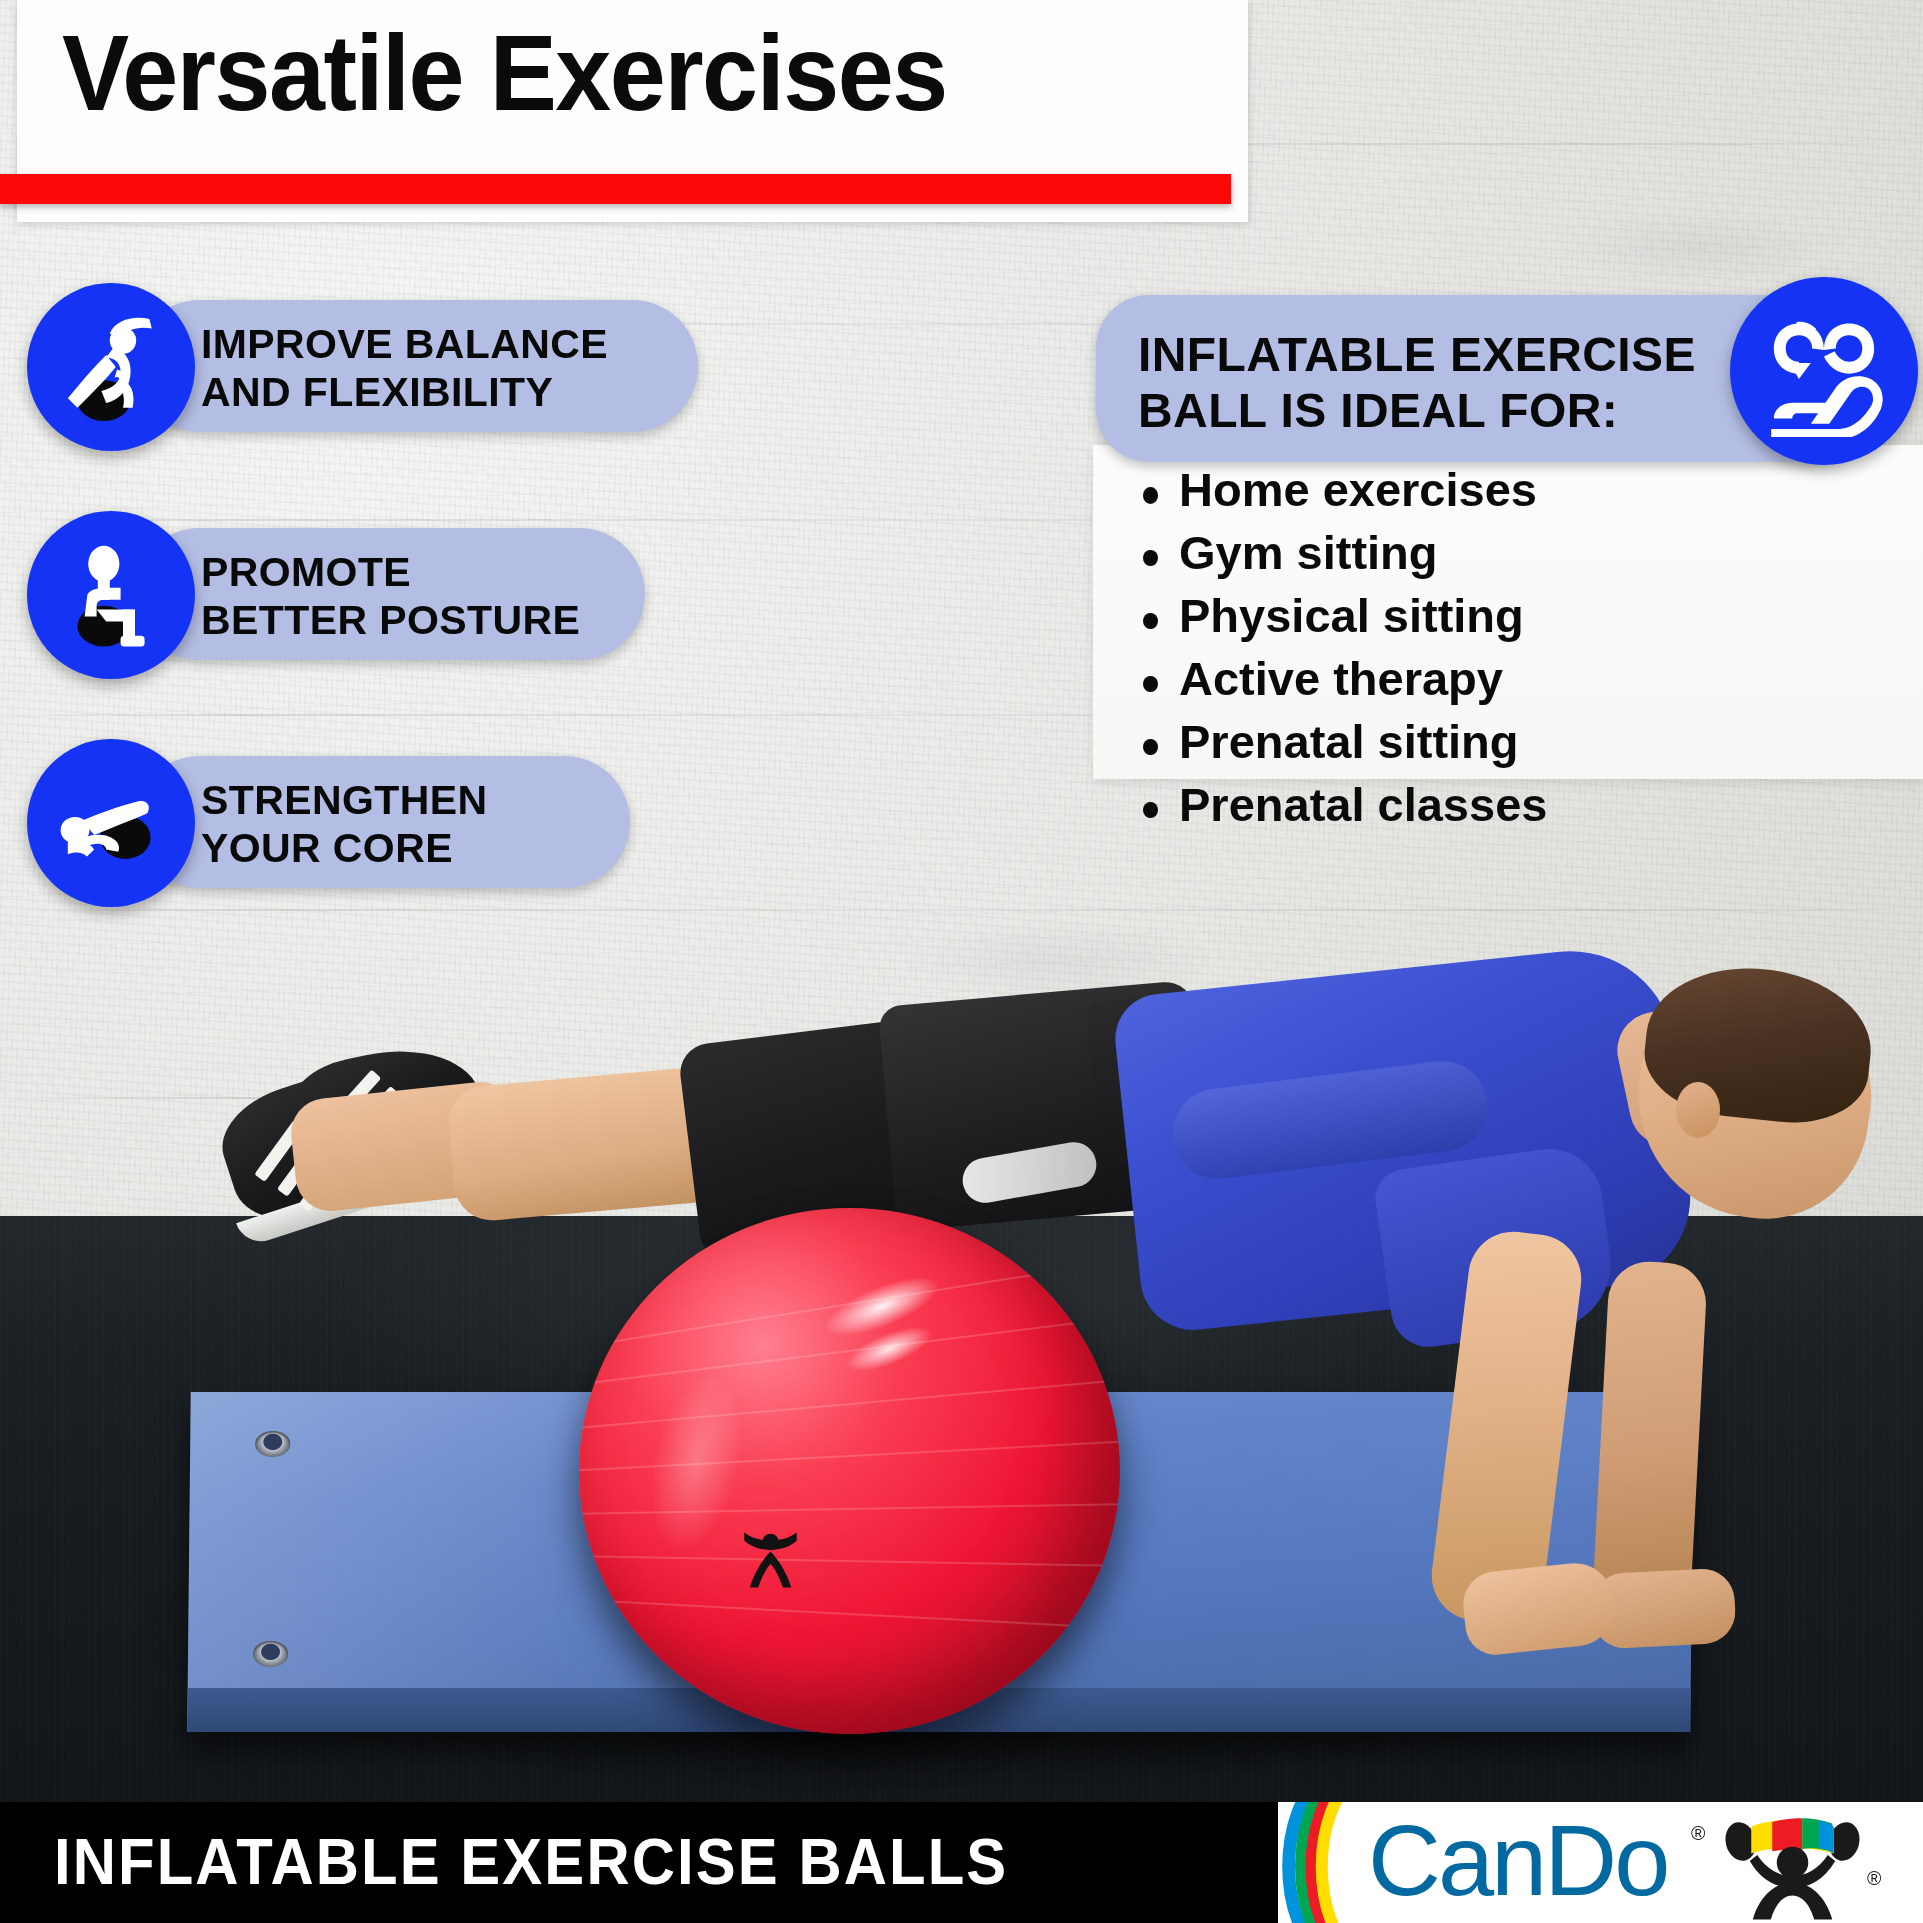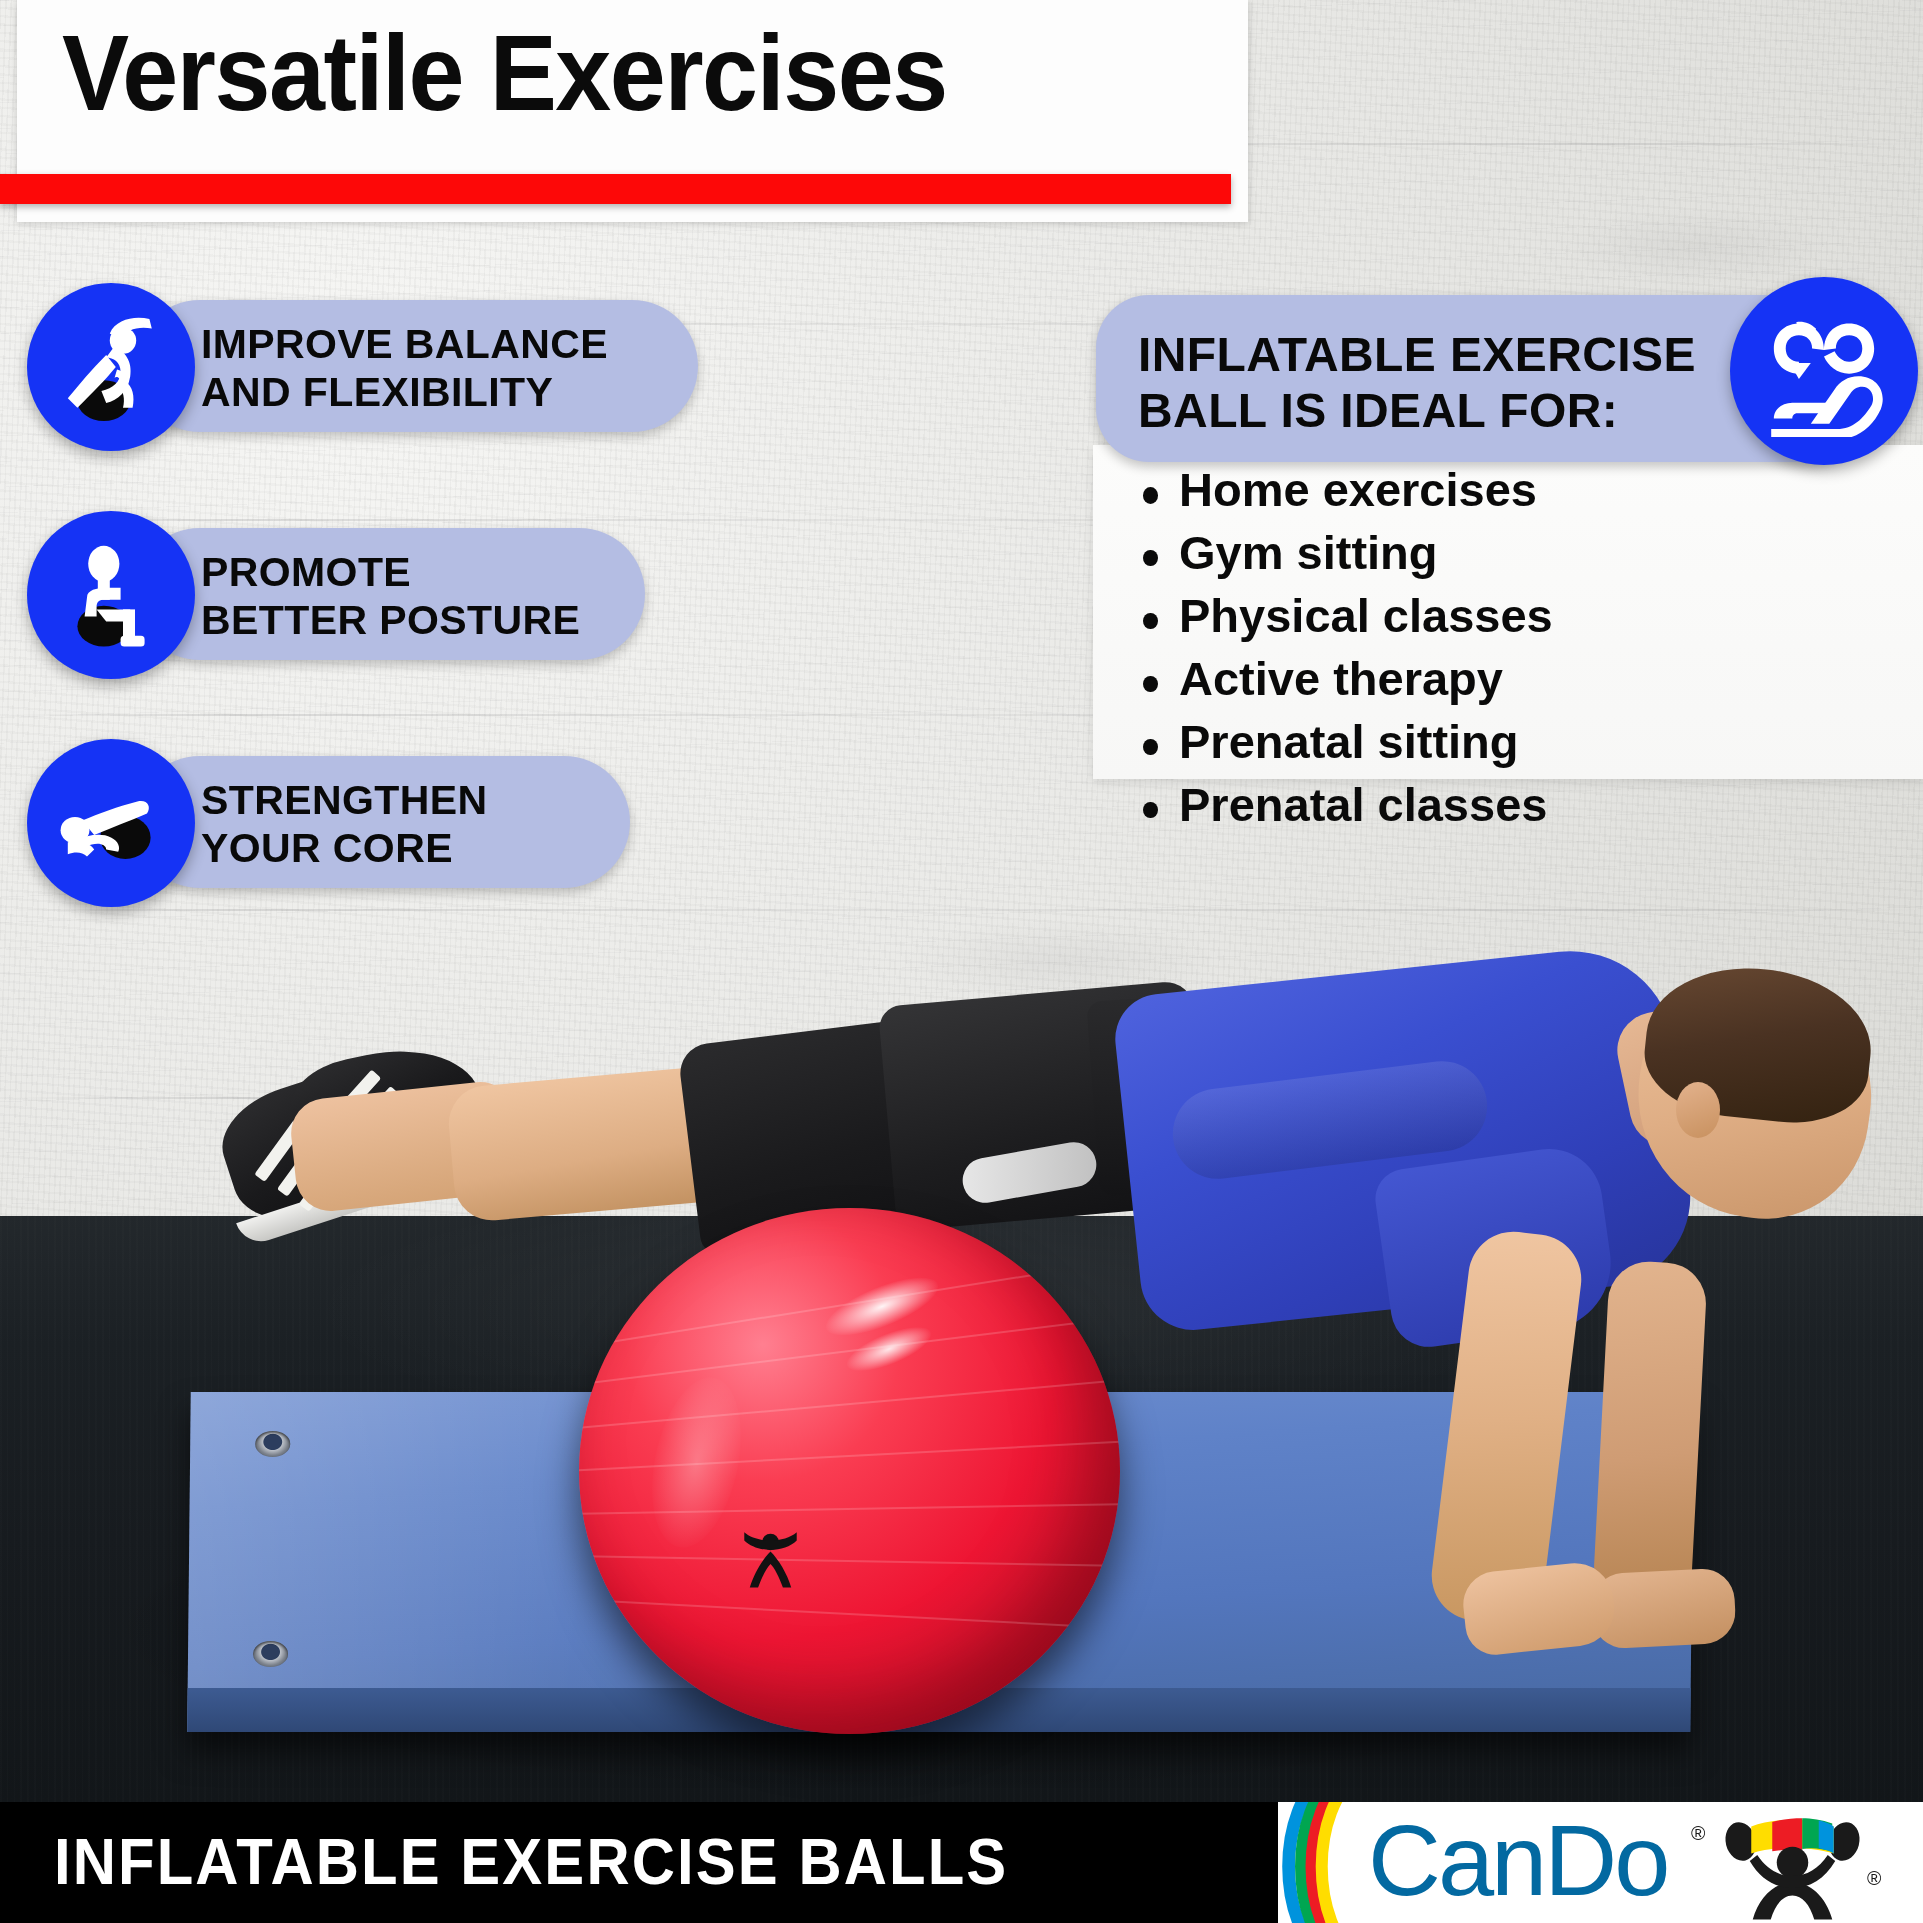--- a/index.html
+++ b/index.html
@@ -326,21 +326,21 @@
         <path d="M50 34 C50 22 58 14 69 14 C80 14 88 22 88 33 C88 44 80 52 69 52 C60 52 53 46 50 39 L58 35 C60 39 64 43 69 43 C75 43 79 39 79 33 C79 27 75 23 69 23 C63 23 59 27 59 33 Z" fill="#fff"></path>
         <path d="M44 18 C40 14 34 12 29 13 L31 21 C35 20 39 21 41 24 Z" fill="#fff"></path>
         <path d="M24 44 L40 44 L31 56 Z" fill="#fff"></path>
         <path d="M12 86 C12 79 18 74 26 74 L56 74 L56 82 L30 82 C27 82 26 84 26 86 Z" fill="#fff"></path>
         <path d="M10 86 L10 94 L60 94 C72 94 80 86 86 76 C89 70 86 62 79 62 C75 62 72 64 70 67 L54 90 L40 90 L58 64 C62 58 68 54 76 54 C90 54 98 66 93 79 C86 94 74 102 58 102 L10 102 Z" fill="#fff"></path>
       </svg>
     </div>
     <ul class="rp-list">
       <li>Home exercises</li>
       <li>Gym sitting</li>
-      <li>Physical classes</li>
+      <li>Physical sitting</li>
       <li>Active therapy</li>
       <li>Prenatal sitting</li>
       <li>Prenatal classes</li>
     </ul>
   </div>
 
   <div class="bottom">
     <div class="bottom-text">INFLATABLE EXERCISE BALLS</div>
     <div class="logo-panel">
       <svg class="rainbow" viewBox="0 0 210 230" preserveAspectRatio="none">

